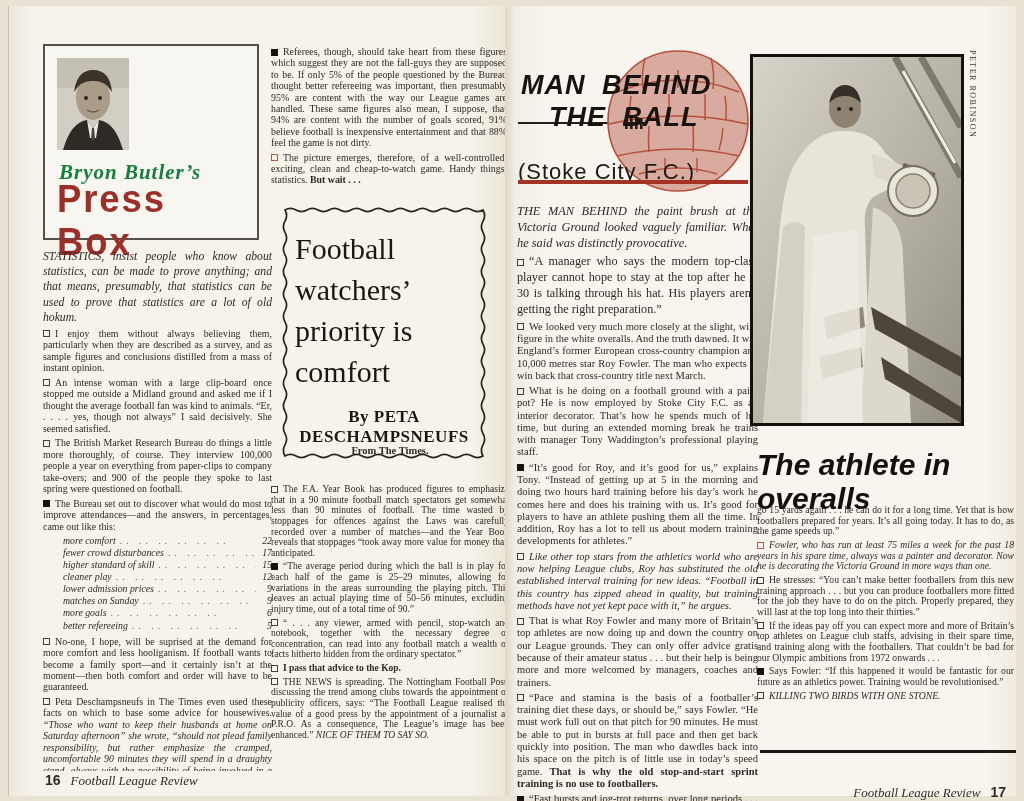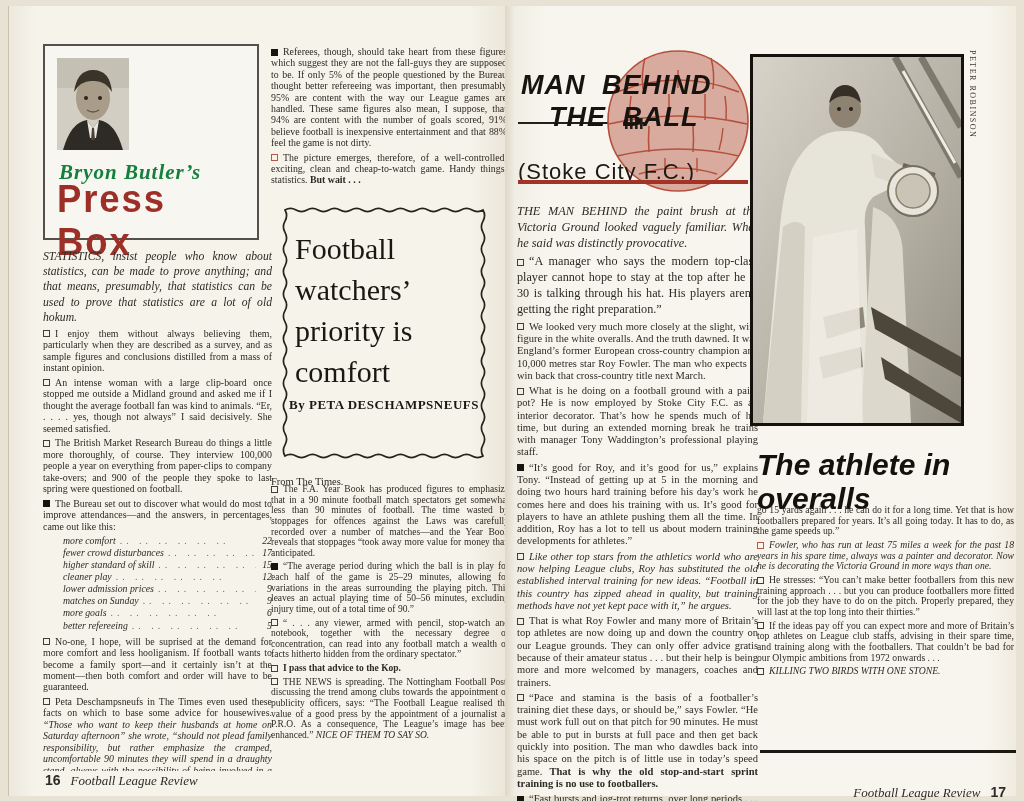--- a/index.html
+++ b/index.html
@@ -58,24 +58,24 @@
   .stat-row { display:flex; font-style:italic; font-size:9.8px; line-height:1.23; align-items:baseline; }
   .stat-dots { flex:1; overflow:hidden; white-space:nowrap; color:#6b655c;
     letter-spacing:4px; padding:0 4px; font-style:normal; }
   .stat-val { width:16px; text-align:right; }
 
   
   #wavybox { position:absolute; left:272px; top:200px; width:206px; height:254px; }
   #wavybox svg { position:absolute; inset:0; }
   .box-head { position:relative; padding:22px 14px 0; text-align:left;
     font-size:30px; line-height:1.37; color:#1b1814; }
-  .box-by { position:relative; margin-top:5px; text-align:center; font-weight:bold;
-    font-size:13px; letter-spacing:.5px; color:#1b1814; }
-  .source-line { position:absolute; left:262px; top:470px; width:238px; 
-    font-weight:normal; font-size:10.5px; }
+  .box-by { position:relative; margin-top:15px; text-align:center; font-weight:bold;
+    font-size:17px; letter-spacing:.5px; color:#1b1814; }
+  .source-line { position:absolute; left:262px; top:439px; width:238px; text-align:center;
+    font-weight:bold; font-size:10.5px; }
 
   
   .mbb { position:absolute; font-family:"Liberation Sans", sans-serif; font-weight:bold;
     font-style:italic; font-size:27px; letter-spacing:1px; word-spacing:8px; color:#17140f; z-index:3; }
   #mbb1 { left:16px; top:64px;text-align:right; }
   #mbb2 { left:44px; top:96px; }
   .mbb-rule { position:absolute; left:13px; top:116px; width:216px; height:2px; background:#23201a; z-index:1; }
   .roy { position:absolute; left:13px; top:126px; font-family:"Liberation Sans", sans-serif;
     font-size:26px; letter-spacing:2px; color:#1c1915; z-index:3; }
   .club { position:absolute; left:13px; top:153px; font-family:"Liberation Sans", sans-serif;
@@ -300,20 +300,21 @@
   <div class="credit">PETER ROBINSON</div>
 
   <div class="athlete-head">The athlete in overalls</div>
 
   <div class="col" id="colD">
     <div>
         <p class="para">go 15 yards again . . . he can do it for a long time. Yet that is how footballers prepared for years. It’s all going today. It has to do, as the game speeds up.”</p>
         <p class="para italic"><span class="sq red"></span>Fowler, who has run at least 75 miles a week for the past 18 years in his spare time, always was a painter and decorator. Now he is decorating the Victoria Ground in more ways than one.</p>
         <p class="para"><span class="sq"></span>He stresses: “You can’t make better footballers from this new training approach . . . but you can produce footballers more fitted for the job they have to do on the pitch. Properly prepared, they will last at the top long into their thirties.”</p>
         <p class="para"><span class="sq"></span>If the ideas pay off you can expect more and more of Britain’s top athletes on League club staffs, advising in their spare time, and training along with the footballers. That couldn’t be bad for our Olympic ambitions from 1972 onwards . . .</p>
+        <p class="para"><span class="sq f"></span>Says Fowler: “If this happened it would be fantastic for our future as an athletics power. Training would be revolutionised.”</p>
         <p class="para italic"><span class="sq"></span>KILLING TWO BIRDS WITH ONE STONE.</p>
       </div>
   </div>
 
   <div class="caption-block">
     <div class="caption-rule"></div>
   </div>
 
   <div class="footer" id="footer17">
     <span class="ftitle">Football League Review</span><span class="pgnum">17</span>

